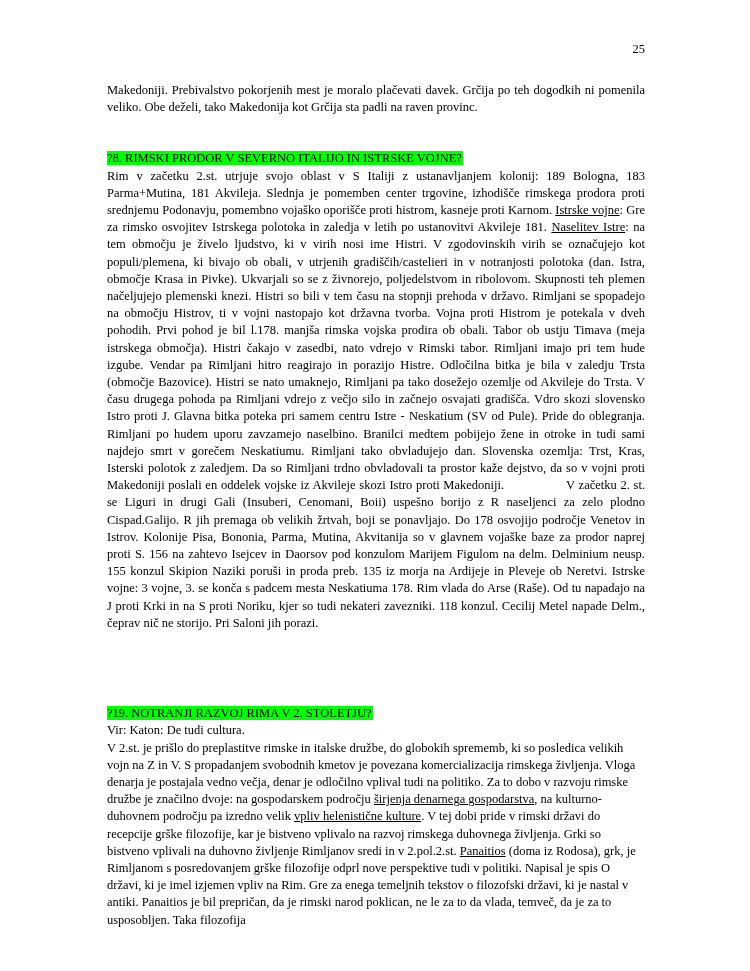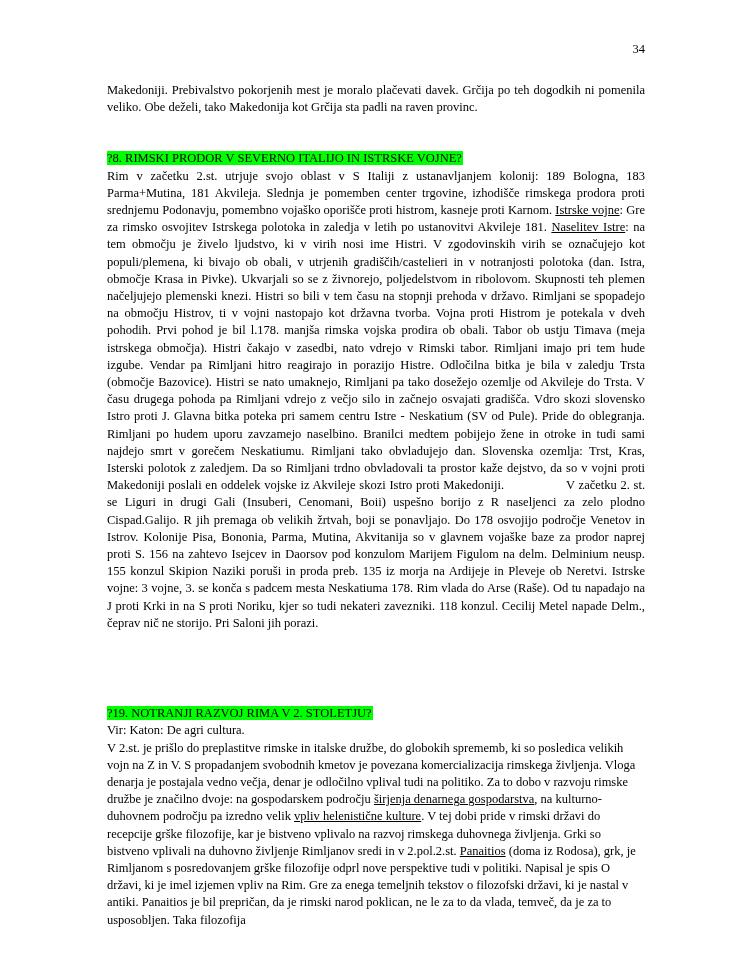--- a/index.html
+++ b/index.html
@@ -59,37 +59,37 @@
     padding: 0 1px 0 0;
   }
   .u { text-decoration: underline; }
   .gap { display: inline-block; width: 62px; }
 </style>
 </head>
 <body>
 
 <div class="page">
 
-  <div class="page-number">34</div>
+  <div class="page-number">25</div>
 
   <div class="content">
 
     <p class="para">Makedoniji. Prebivalstvo pokorjenih mest je moralo plačevati davek. Grčija po teh dogodkih ni pomenila veliko. Obe deželi, tako Makedonija kot Grčija sta padli na raven provinc.</p>
 
     <div class="spacer-md"></div>
 
     <p class="heading-line"><span class="hl">?8. RIMSKI PRODOR V SEVERNO ITALIJO IN ISTRSKE VOJNE?</span></p>
 
 
     <p class="para"><span>Rim v začetku 2.st. utrjuje svojo oblast v S Italiji z ustanavljanjem kolonij: 189 Bologna, 183 Parma+Mutina, 181 Akvileja. Slednja je pomemben center trgovine, izhodišče rimskega prodora proti srednjemu Podonavju, pomembno vojaško oporišče proti histrom, kasneje proti Karnom. </span><span class="u">Istrske vojne</span><span>: Gre za rimsko osvojitev Istrskega polotoka in zaledja v letih po ustanovitvi Akvileje 181. </span><span class="u">Naselitev Istre</span><span>: na tem območju je živelo ljudstvo, ki v virih nosi ime Histri. V zgodovinskih virih se označujejo kot populi/plemena, ki bivajo ob obali, v utrjenih gradiščih/castelieri in v notranjosti polotoka (dan. Istra, območje Krasa in Pivke). Ukvarjali so se z živnorejo, poljedelstvom in ribolovom. Skupnosti teh plemen načeljujejo plemenski knezi. Histri so bili v tem času na stopnji prehoda v državo. Rimljani se spopadejo na območju Histrov, ti v vojni nastopajo kot državna tvorba. Vojna proti Histrom je potekala v dveh pohodih. Prvi pohod je bil l.178. manjša rimska vojska prodira ob obali. Tabor ob ustju Timava (meja istrskega območja). Histri čakajo v zasedbi, nato vdrejo v Rimski tabor. Rimljani imajo pri tem hude izgube. Vendar pa Rimljani hitro reagirajo in porazijo Histre. Odločilna bitka je bila v zaledju Trsta (območje Bazovice). Histri se nato umaknejo, Rimljani pa tako dosežejo ozemlje od Akvileje do Trsta. V času drugega pohoda pa Rimljani vdrejo z večjo silo in začnejo osvajati gradišča. Vdro skozi slovensko Istro proti J. Glavna bitka poteka pri samem centru Istre - Neskatium (SV od Pule). Pride do oblegranja. Rimljani po hudem uporu zavzamejo naselbino. Branilci medtem pobijejo žene in otroke in tudi sami najdejo smrt v gorečem Neskatiumu. Rimljani tako obvladujejo dan. Slovenska ozemlja: Trst, Kras, Isterski polotok z zaledjem. Da so Rimljani trdno obvladovali ta prostor kaže dejstvo, da so v vojni proti Makedoniji poslali en oddelek vojske iz Akvileje skozi Istro proti Makedoniji.</span><span class="gap"></span><span>V začetku 2. st. se Liguri in drugi Gali (Insuberi, Cenomani, Boii) uspešno borijo z R naseljenci za zelo plodno Cispad.Galijo. R jih premaga ob velikih žrtvah, boji se ponavljajo. Do 178 osvojijo področje Venetov in Istrov. Kolonije Pisa, Bononia, Parma, Mutina, Akvitanija so v glavnem vojaške baze za prodor naprej proti S. 156 na zahtevo Isejcev in Daorsov pod konzulom Marijem Figulom na delm. Delminium neusp. 155 konzul Skipion Naziki poruši in proda preb. 135 iz morja na Ardijeje in Pleveje ob Neretvi. Istrske vojne: 3 vojne, 3. se konča s padcem mesta Neskatiuma 178. Rim vlada do Arse (Raše). Od tu napadajo na J proti Krki in na S proti Noriku, kjer so tudi nekateri zavezniki. 118 konzul. Cecilij Metel napade Delm., čeprav nič ne storijo. Pri Saloni jih porazi.</span></p>
 
     <div class="spacer-lg"></div>
     <div class="spacer-sm"></div>
 
     <p class="heading-line"><span class="hl">?19. NOTRANJI RAZVOJ RIMA V 2. STOLETJU?</span></p>
 
-    <p class="para">Vir: Katon: De agri cultura.</p>
+    <p class="para">Vir: Katon: De tudi cultura.</p>
 
     <p class="para last-left"><span>V 2.st. je prišlo do preplastitve rimske in italske družbe, do globokih sprememb, ki so posledica velikih vojn na Z in V. S propadanjem svobodnih kmetov je povezana komercializacija rimskega življenja. Vloga denarja je postajala vedno večja, denar je odločilno vplival tudi na politiko. Za to dobo v razvoju rimske družbe je značilno dvoje: na gospodarskem področju </span><span class="u">širjenja denarnega gospodarstva</span><span>, na kulturno-duhovnem področju pa izredno velik </span><span class="u">vpliv helenistične kulture</span><span>. V tej dobi pride v rimski državi do recepcije grške filozofije, kar je bistveno vplivalo na razvoj rimskega duhovnega življenja. Grki so bistveno vplivali na duhovno življenje Rimljanov sredi in v 2.pol.2.st. </span><span class="u">Panaitios</span><span> (doma iz Rodosa), grk, je Rimljanom s posredovanjem grške filozofije odprl nove perspektive tudi v politiki. Napisal je spis O državi, ki je imel izjemen vpliv na Rim. Gre za enega temeljnih tekstov o filozofski državi, ki je nastal v antiki. Panaitios je bil prepričan, da je rimski narod poklican, ne le za to da vlada, temveč, da je za to usposobljen. Taka filozofija</span></p>
 
   </div>
 
 </div>
 
 </body></html>

